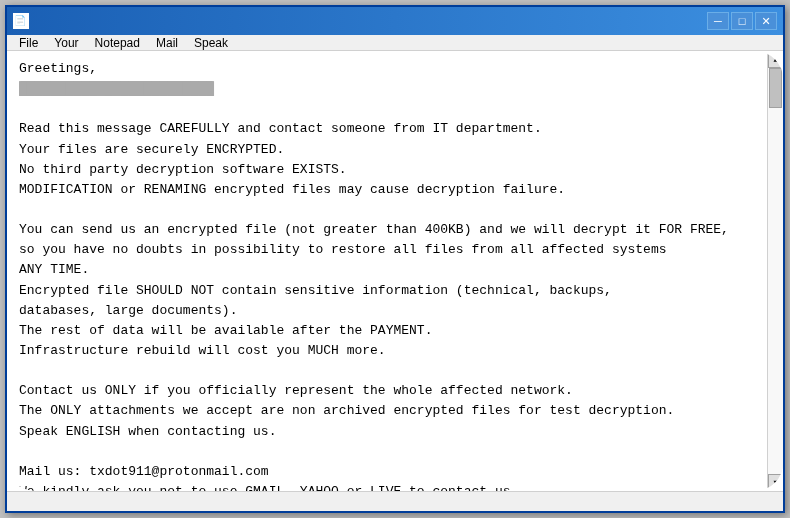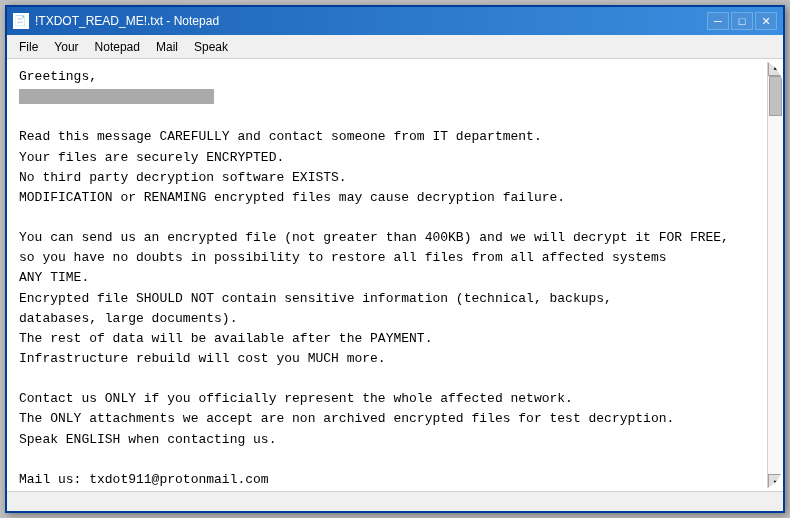--- a/index.html
+++ b/index.html
@@ -79,21 +79,21 @@
       display: flex;
       align-items: center;
       justify-content: center;
       cursor: pointer;
       font-family: Arial, sans-serif;
       line-height: 1;
     }
 
     .menu-bar {
       background: #f0f0f0;
-      height: 24px;
+      height: 16px;
       display: flex;
       align-items: center;
       padding: 0 4px;
       border-bottom: 1px solid #d0d0d0;
       flex-shrink: 0;
     }
 
     .menu-item {
       font-size: 12px;
       font-family: 'Segoe UI', Arial, sans-serif;
@@ -175,21 +175,20 @@
     }
   </style>
 </head>
 <body>
 
 <div class="window">
 
   <div class="title-bar">
     <div class="title-bar-left">
       <div class="title-bar-icon">📄</div>
-      <span class="title-bar-title">!TXDOT_READ_ME!.txt - Notepad</span>
     </div>
     <div class="title-bar-buttons">
       <div class="tb-btn">─</div>
       <div class="tb-btn">□</div>
       <div class="tb-btn close">✕</div>
     </div>
   </div>
 
   <div class="menu-bar">
     <span class="menu-item">File</span>

